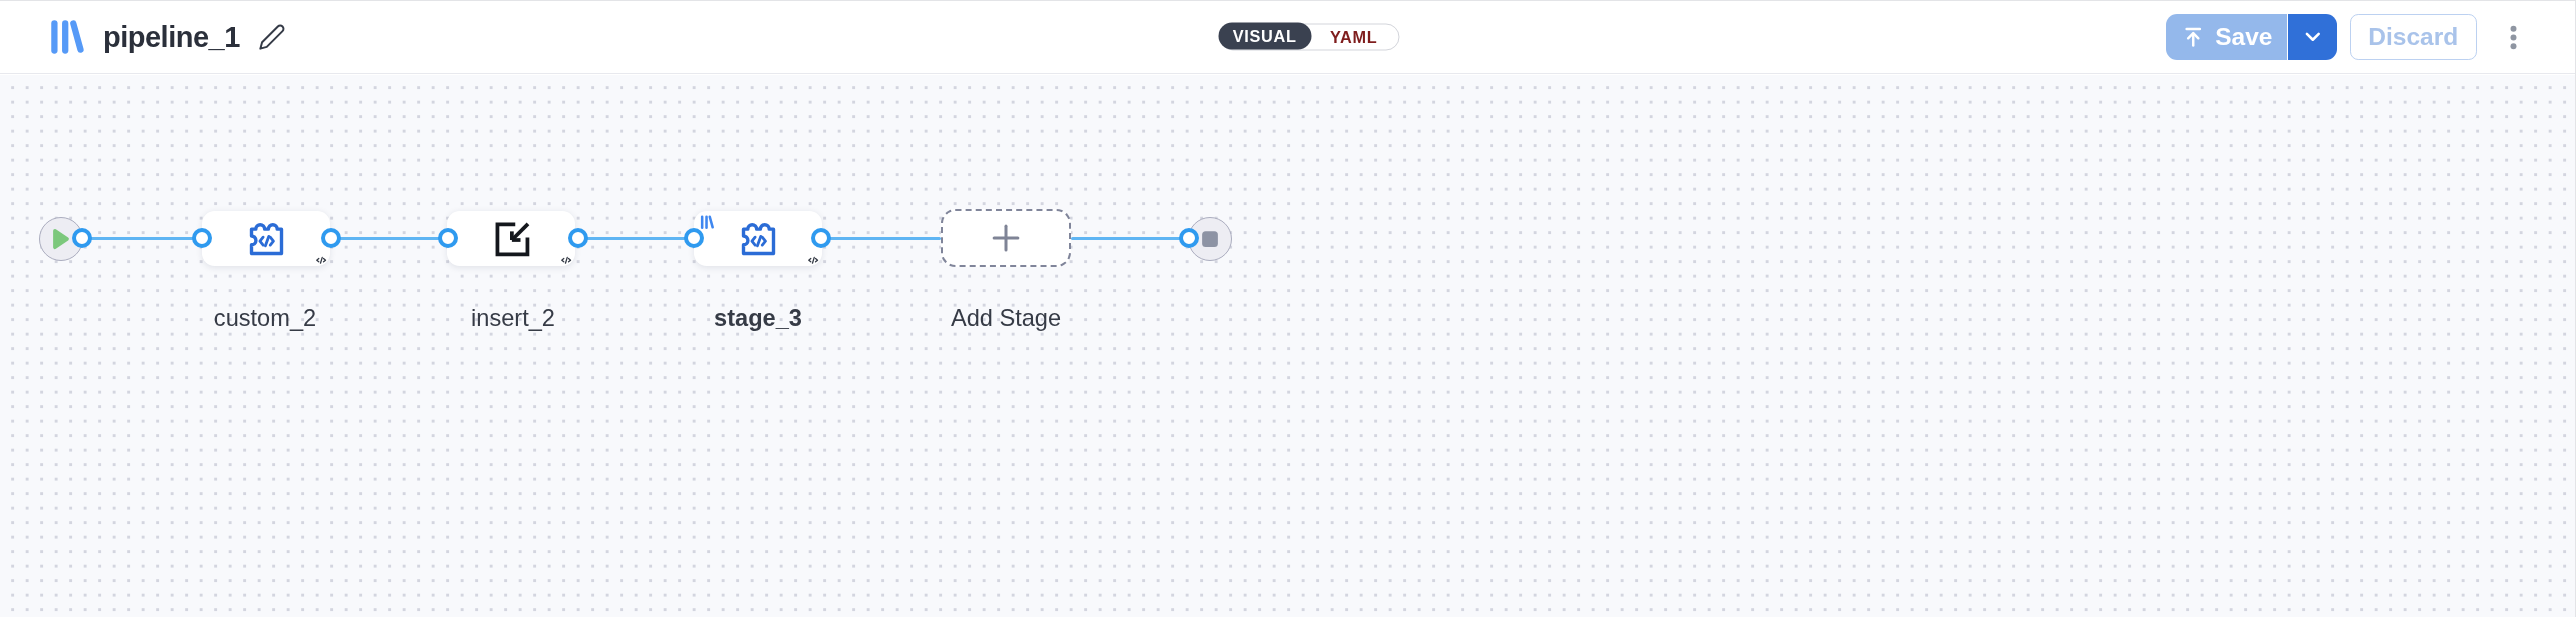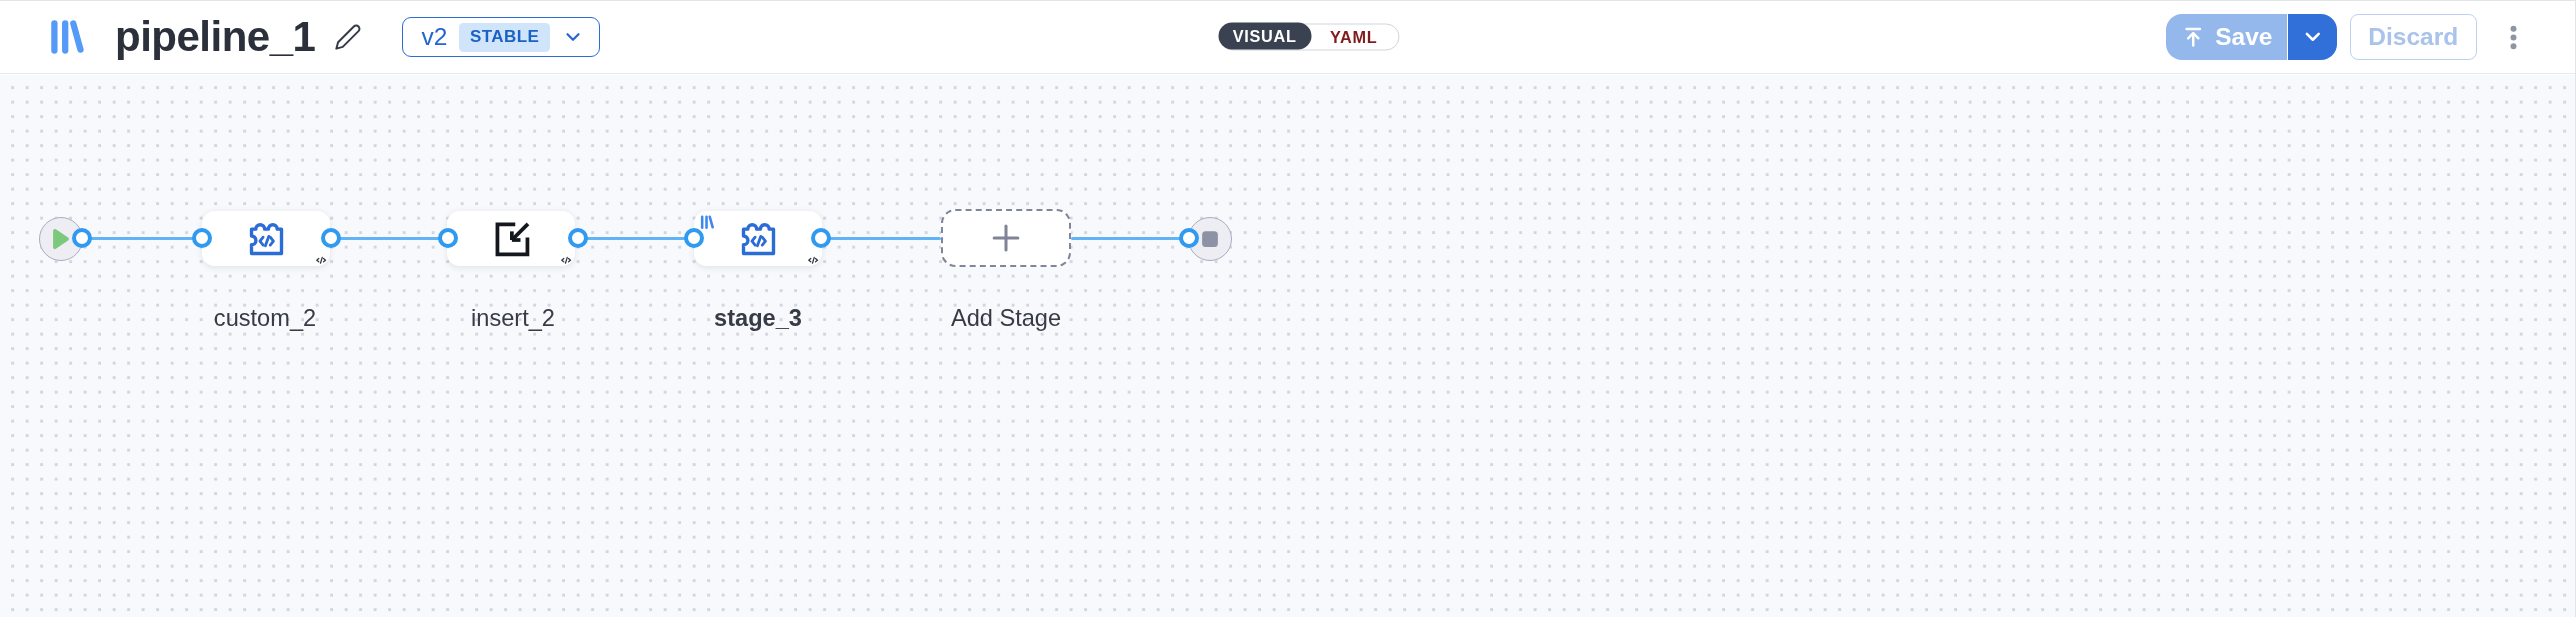--- a/index.html
+++ b/index.html
@@ -20,22 +20,22 @@
     display: flex;
     align-items: center;
     justify-content: space-between;
     padding: 0 42px 0 49px;
     position: relative;
     z-index: 5;
   }
   .h-left { display: flex; align-items: center; gap: 11px; }
   .logo-svg { width: 36px; height: 36px; flex: 0 0 auto; }
   .page-title {
-    font-size: 42px; font-weight: 700; color: #2b303b;
-    letter-spacing: -0.5px; margin-left: 19px;
+    font-size: 29px; font-weight: 700; color: #2b303b;
+    letter-spacing: -0.5px; margin-left: 7px;
   }
   .edit-btn {
     background: none; border: none; cursor: pointer;
     width: 36px; height: 36px; display: flex; align-items: center; justify-content: center;
     margin-left: 3.6px;
   }
   .version-btn {
     margin-left: 25.4px;
     display: flex; align-items: center; gap: 11.8px;
     height: 40px; padding: 0 14.5px 0 18px;
@@ -66,21 +66,21 @@
     display: flex; align-items: center; justify-content: center;
   }
   .seg.selected {
     flex: 0 0 93px; margin: -1.8px; height: 27px;
     background: #3a4150; color: #ffffff; border-radius: 13.6px;
   }
   .seg.plain { flex: 1; }
 
   .h-right { display: flex; align-items: center; gap: 12.7px; }
   .save-split {
-    display: flex; height: 46px; border-radius: 16px; overflow: hidden;
+    display: flex; height: 46px; border-radius: 11px; overflow: hidden;
   }
   .save-main {
     border: none; cursor: pointer; background: #94b8eb;
     display: flex; align-items: center; justify-content: center; gap: 10px;
     width: 121px; height: 46px;
     color: #ffffff; font-size: 24.5px; font-weight: 700;
     font-family: "Liberation Sans", sans-serif;
   }
   .save-arrow {
     border: none; cursor: pointer; background: #3070d8;
@@ -156,27 +156,20 @@
       <g stroke="#569af7" stroke-width="7" stroke-linecap="round" fill="none">
         <line x1="6" y1="5" x2="6" y2="35"></line>
         <line x1="18" y1="5" x2="18" y2="35"></line>
         <line x1="27" y1="5" x2="35" y2="34"></line>
       </g>
     </svg>
     <div class="page-title">pipeline_1</div>
     <button class="edit-btn">
       <svg width="28" height="28" viewBox="0 0 24 24">
         <path d="M17 3a2.828 2.828 0 1 1 4 4L7.5 20.5 2 22l1.5-5.5L17 3z" fill="none" stroke="#343a46" stroke-width="1.7" stroke-linejoin="round" stroke-linecap="round"></path>
-      </svg>
-    </button>
-    <button class="version-btn">
-      <span class="version-label">v2</span>
-      <span class="stable-badge">STABLE</span>
-      <svg width="22" height="22" viewBox="0 0 24 24">
-        <path d="m6 9 6 6 6-6" fill="none" stroke="#2465cf" stroke-width="2.4" stroke-linecap="round" stroke-linejoin="round"></path>
       </svg>
     </button>
   </div>
 
   <div class="h-center">
     <div class="view-toggle">
       <button class="seg selected">VISUAL</button>
       <button class="seg plain">YAML</button>
     </div>
   </div>

